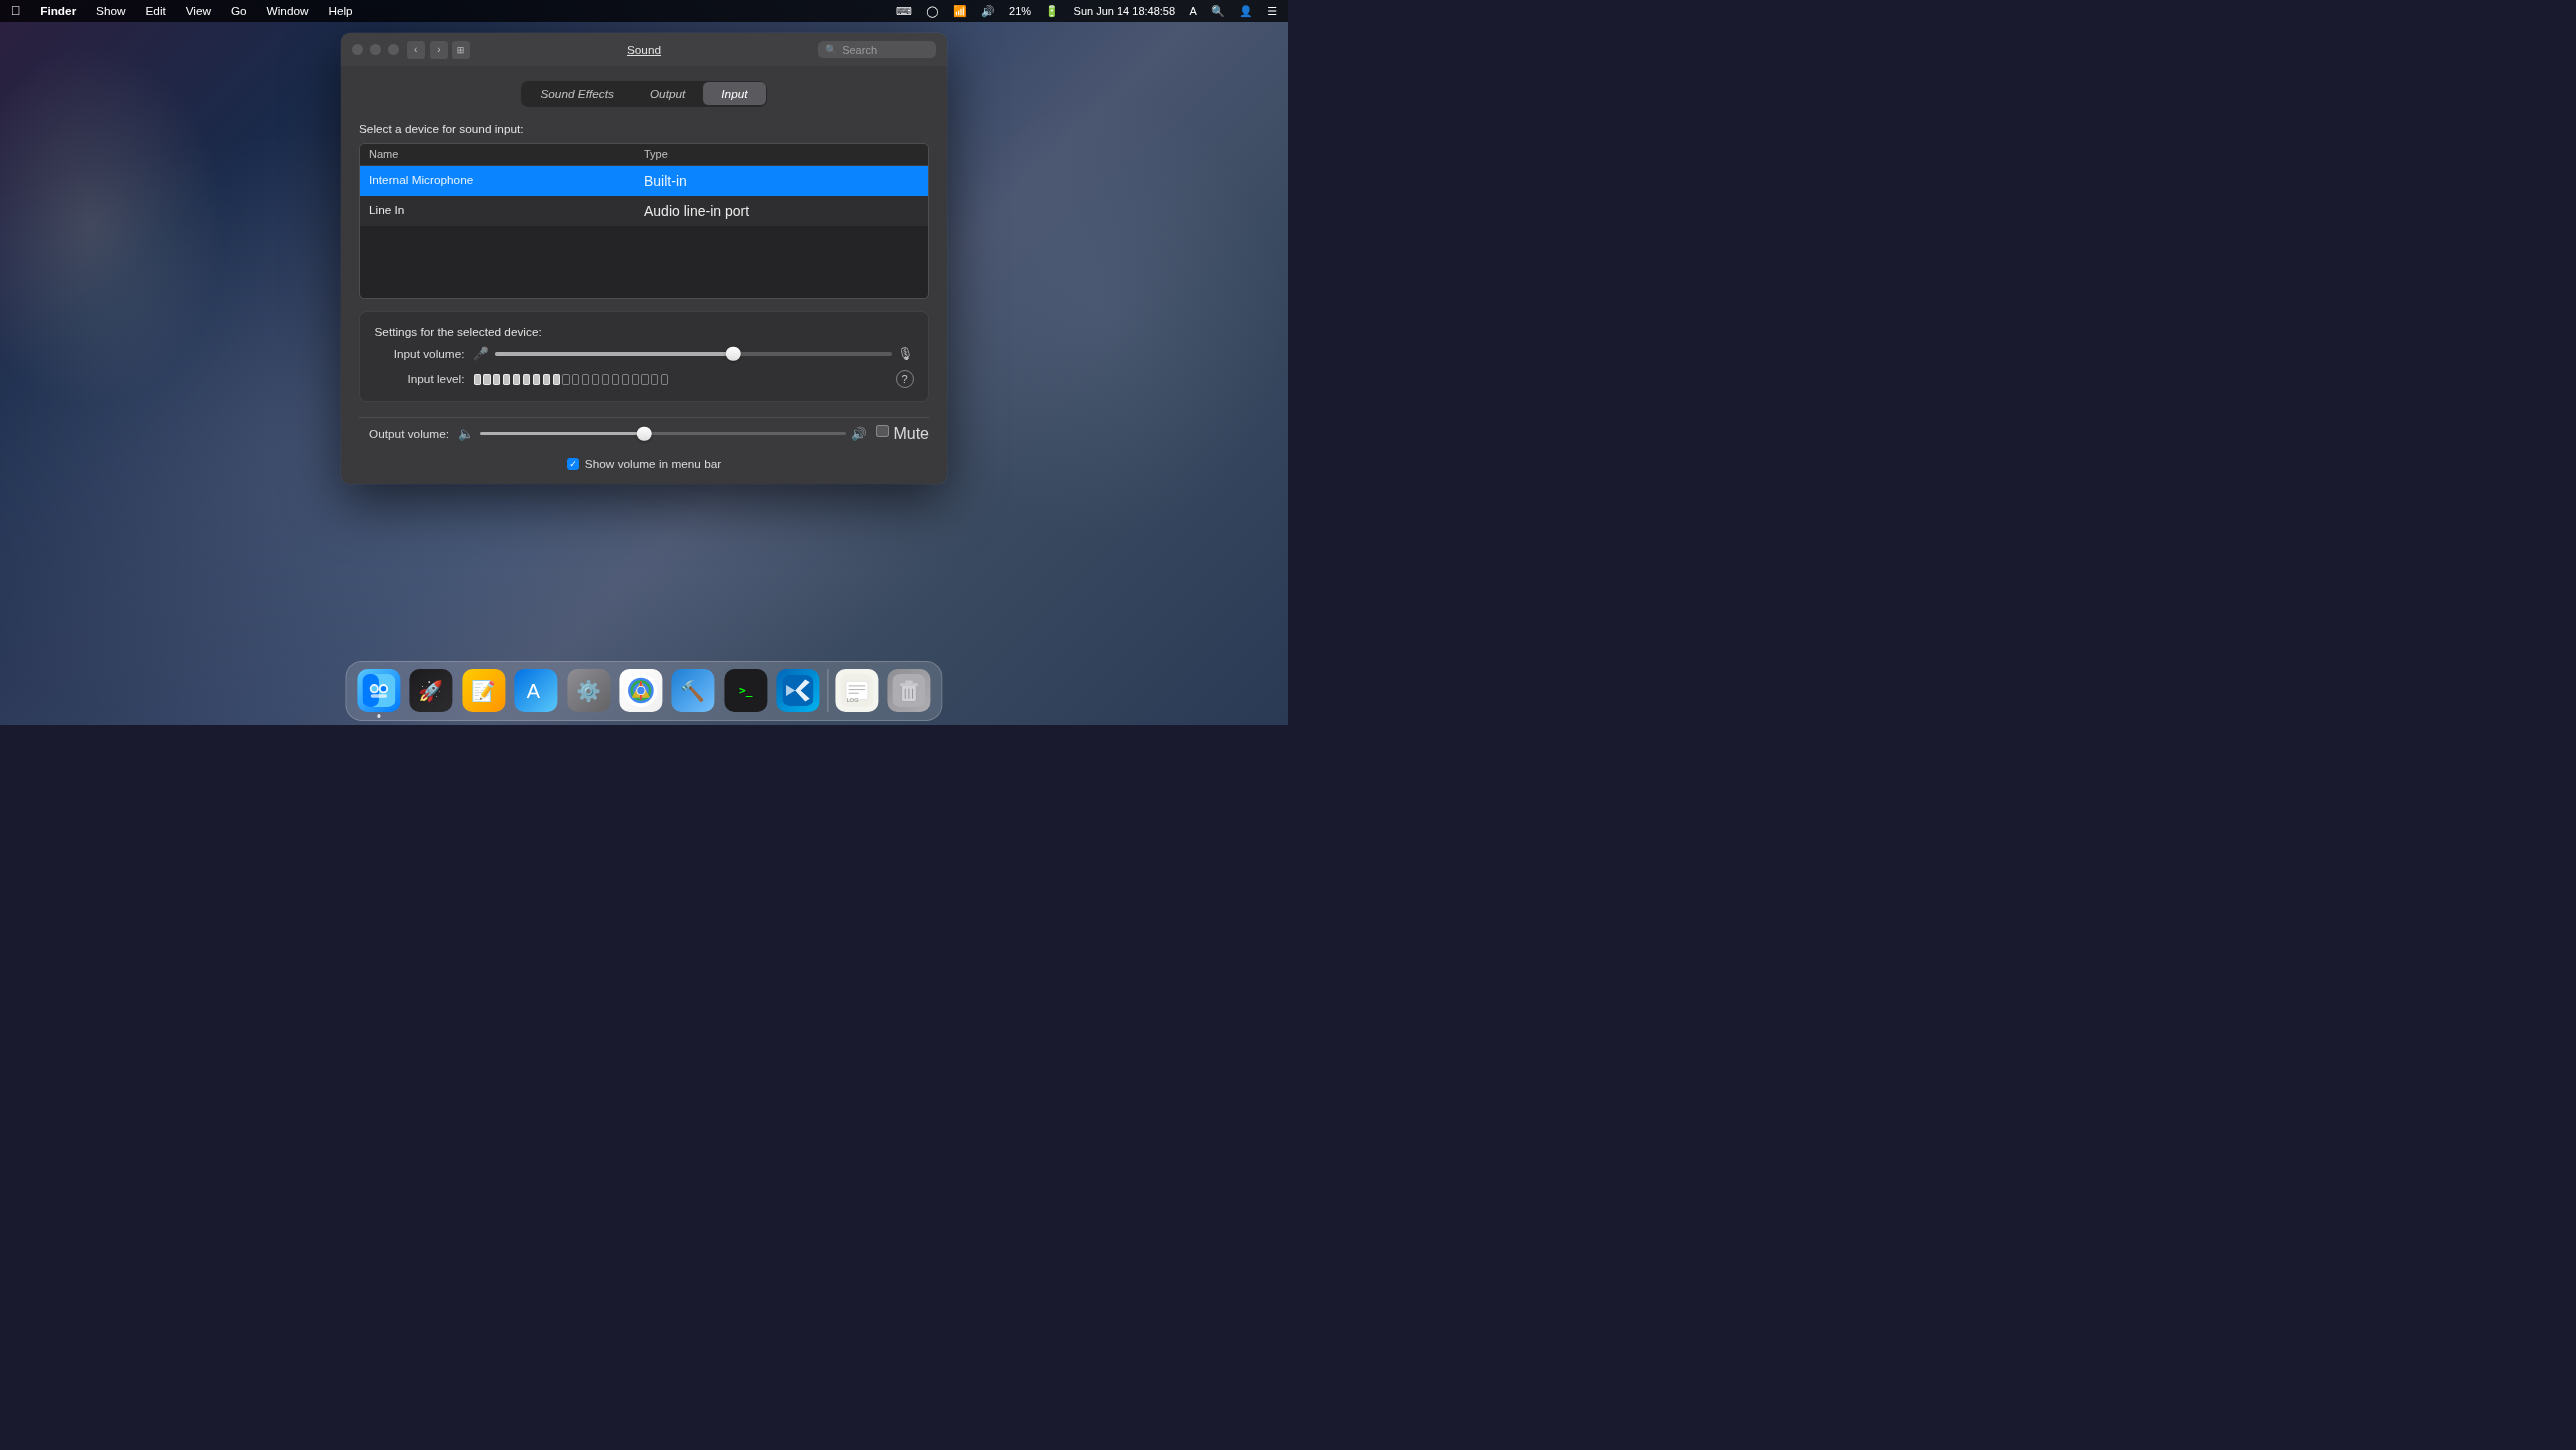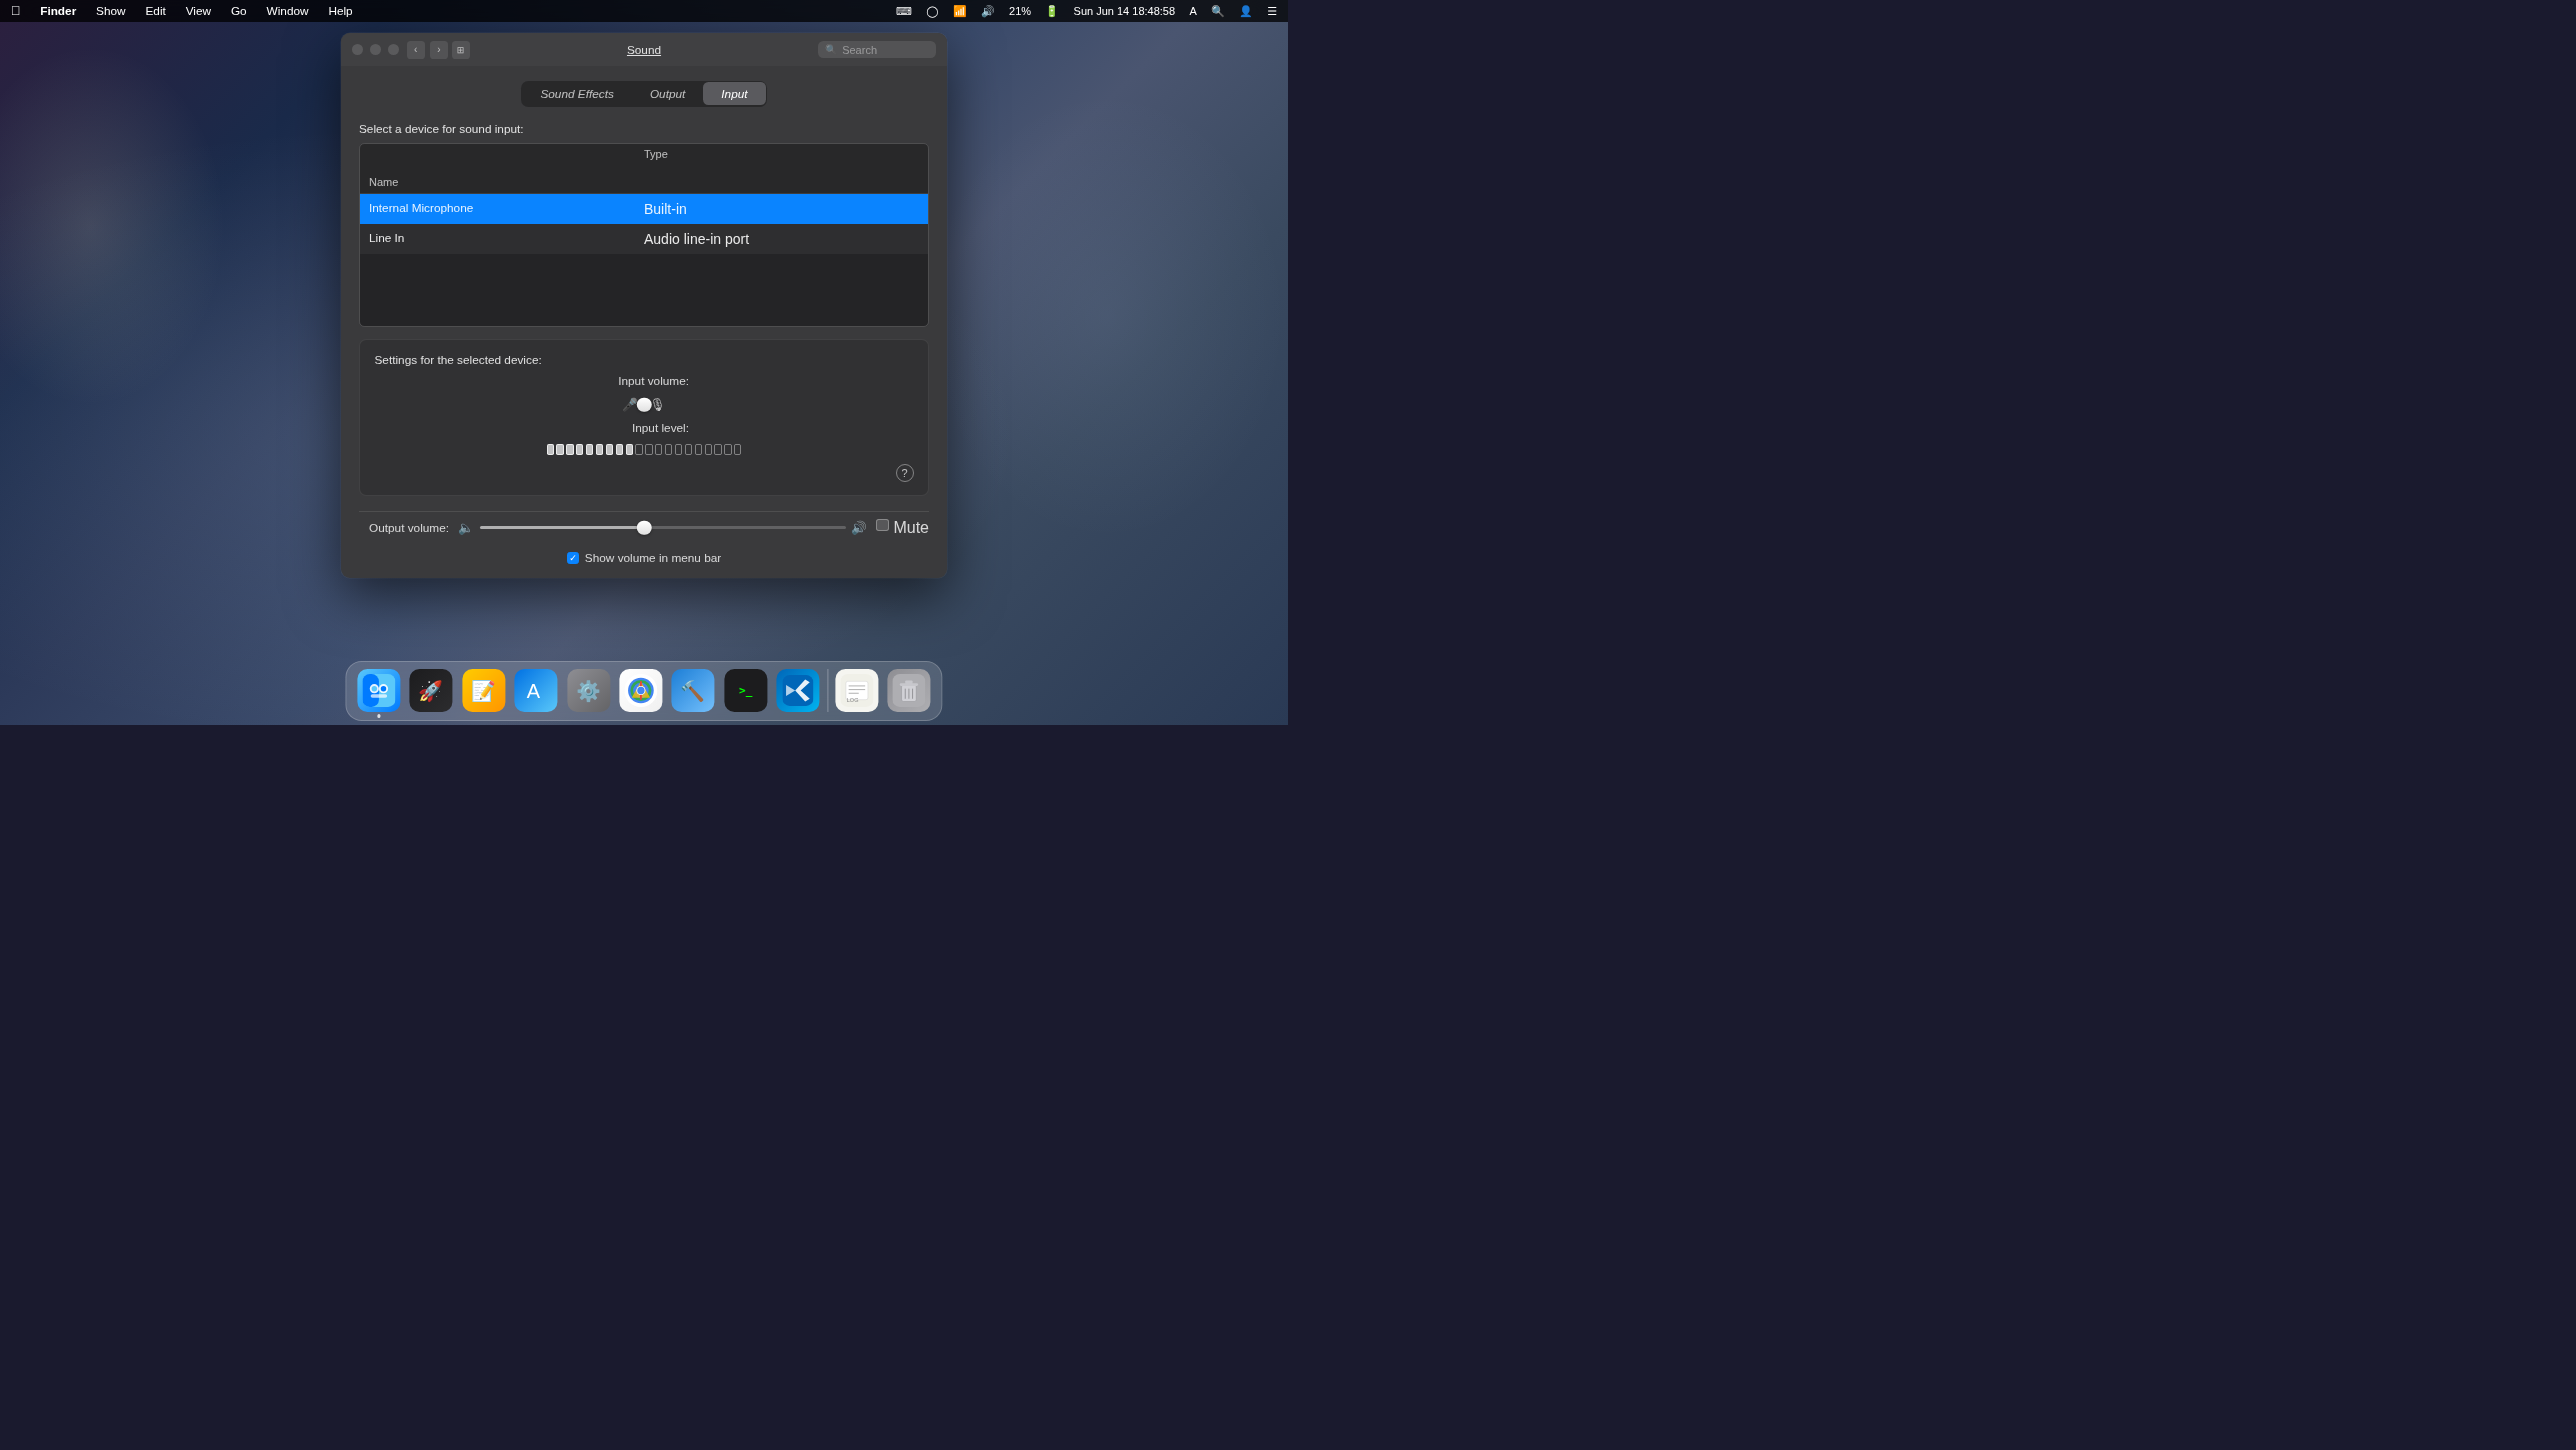--- a/index.html
+++ b/index.html
@@ -340,21 +340,20 @@
       background: rgba(0,0,0,0.3);
       padding: 4.5px 9px;
       border-bottom: 0.9px solid rgba(255,255,255,0.1);
     }
 
     .col-name {
       flex: 1;
       font-size: 11px;
       color: rgba(255,255,255,0.7);
       font-weight: 500;
-      margin-top: 28px;
     }
 
     .col-type {
       flex: 1;
       font-size: 11px;
       color: rgba(255,255,255,0.7);
       font-weight: 500;
     }
 
     .devices-table-body {
@@ -395,21 +394,20 @@
       border-radius: 7.2px;
       border: 0.9px solid rgba(255,255,255,0.08);
       padding: 12.7px 14.5px;
     }
 
     .settings-row {
       display: flex;
       align-items: center;
       margin-bottom: 9px;
       gap: 9px;
-      flex-direction: column;
     }
 
     .settings-row:last-child {
       margin-bottom: 0;
     }
 
     .settings-label {
       font-size: 11.8px;
       color: rgba(255,255,255,0.8);
       min-width: 90px;

